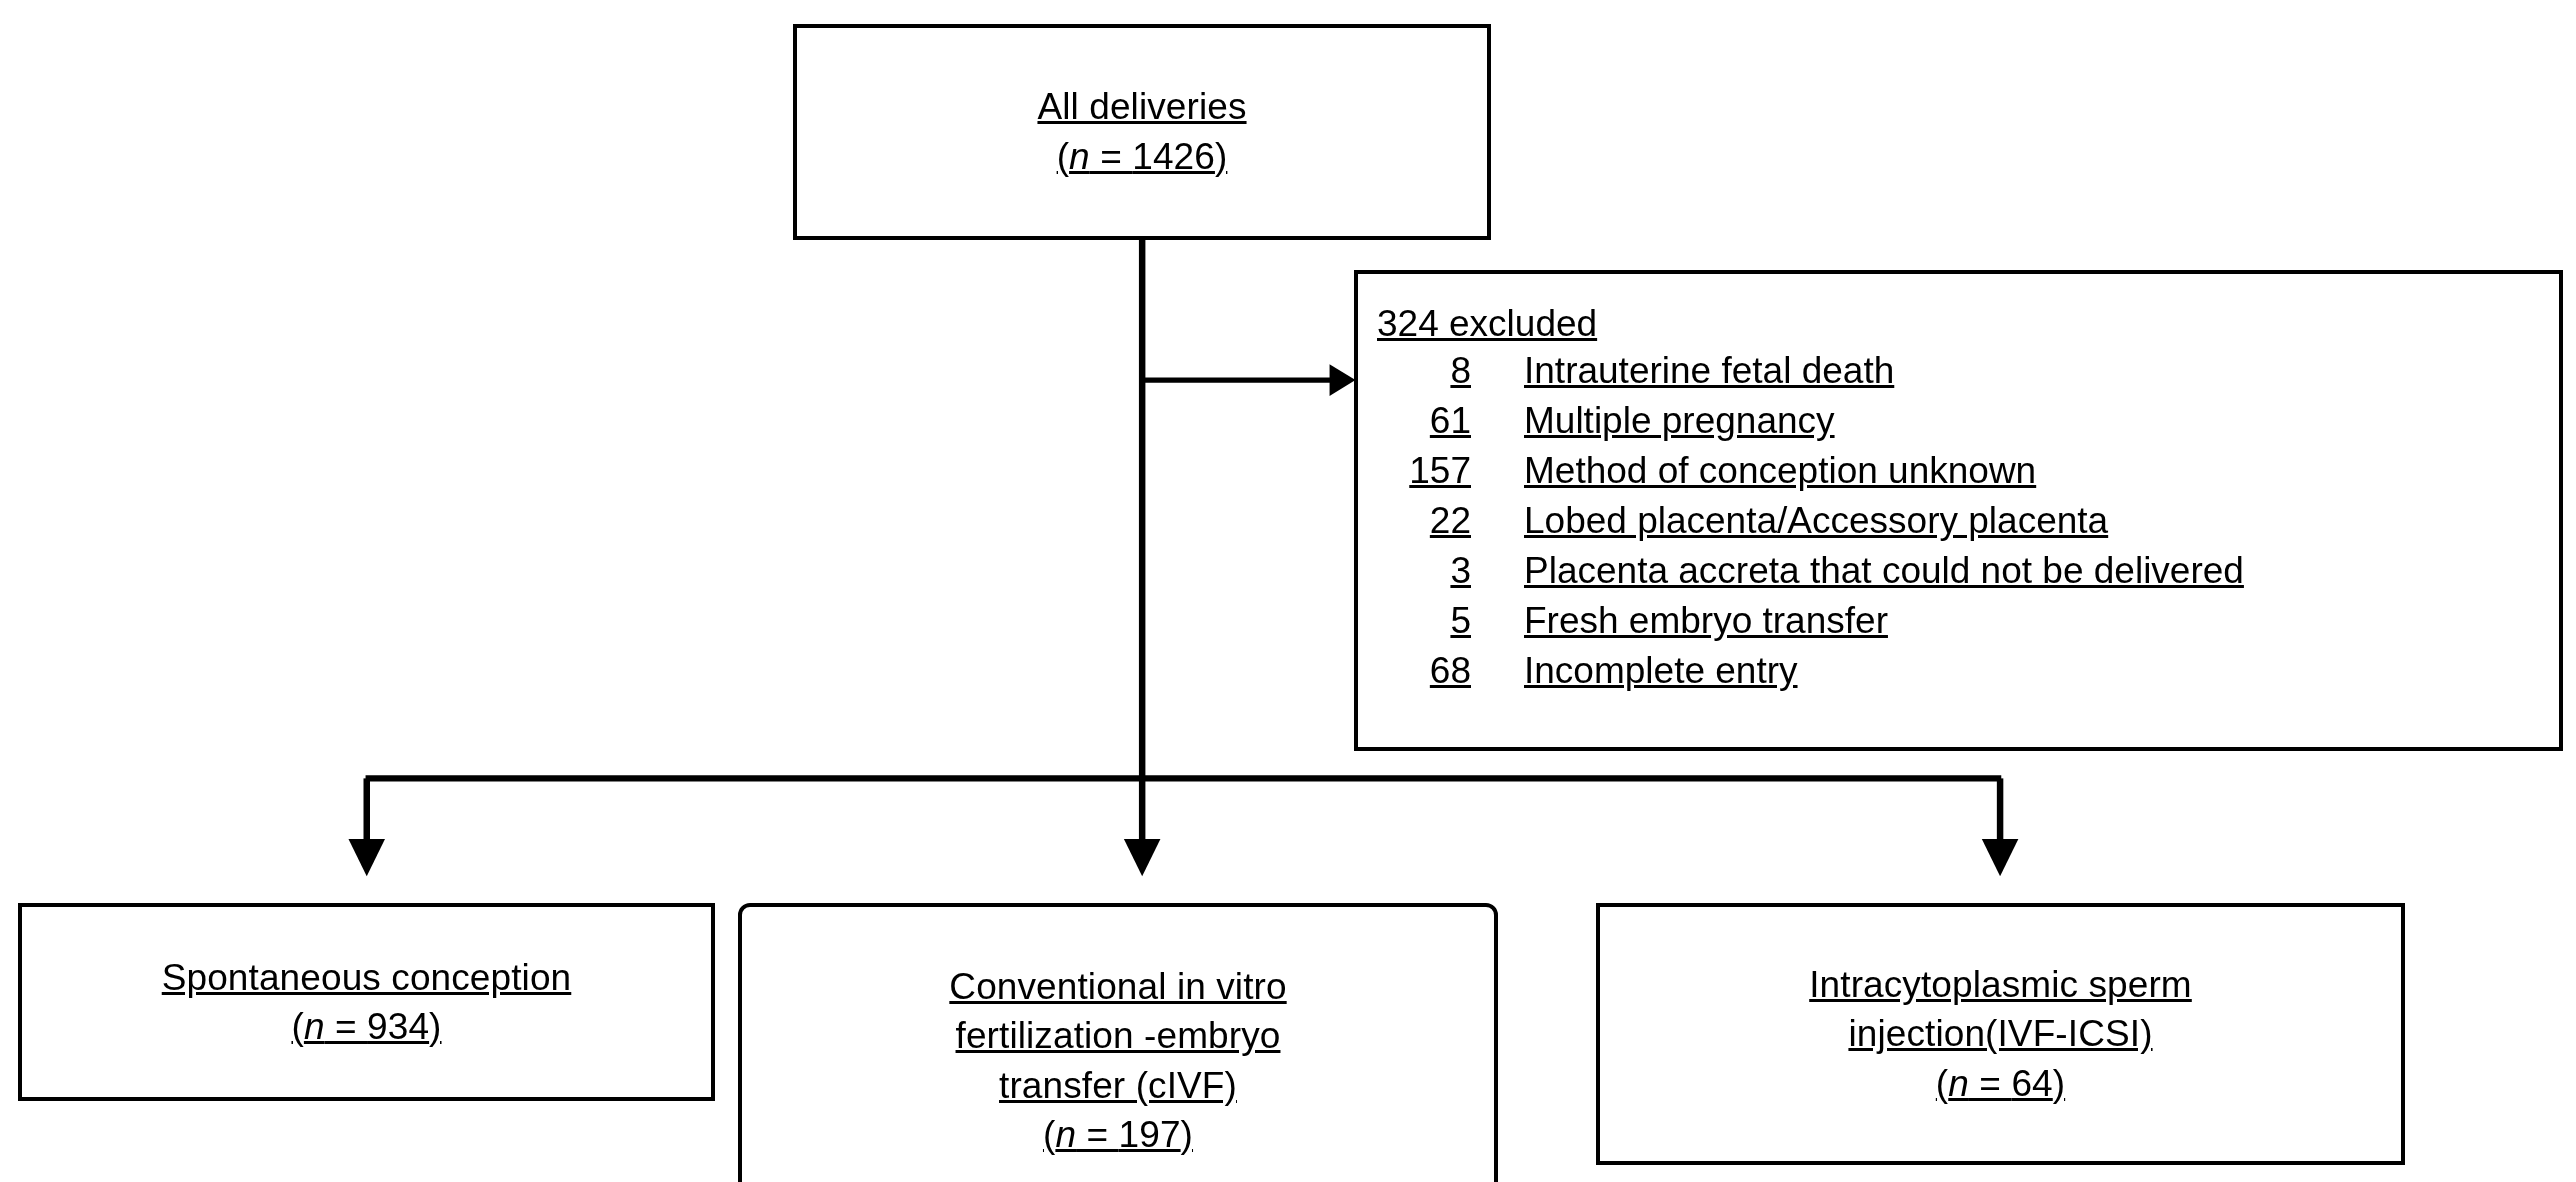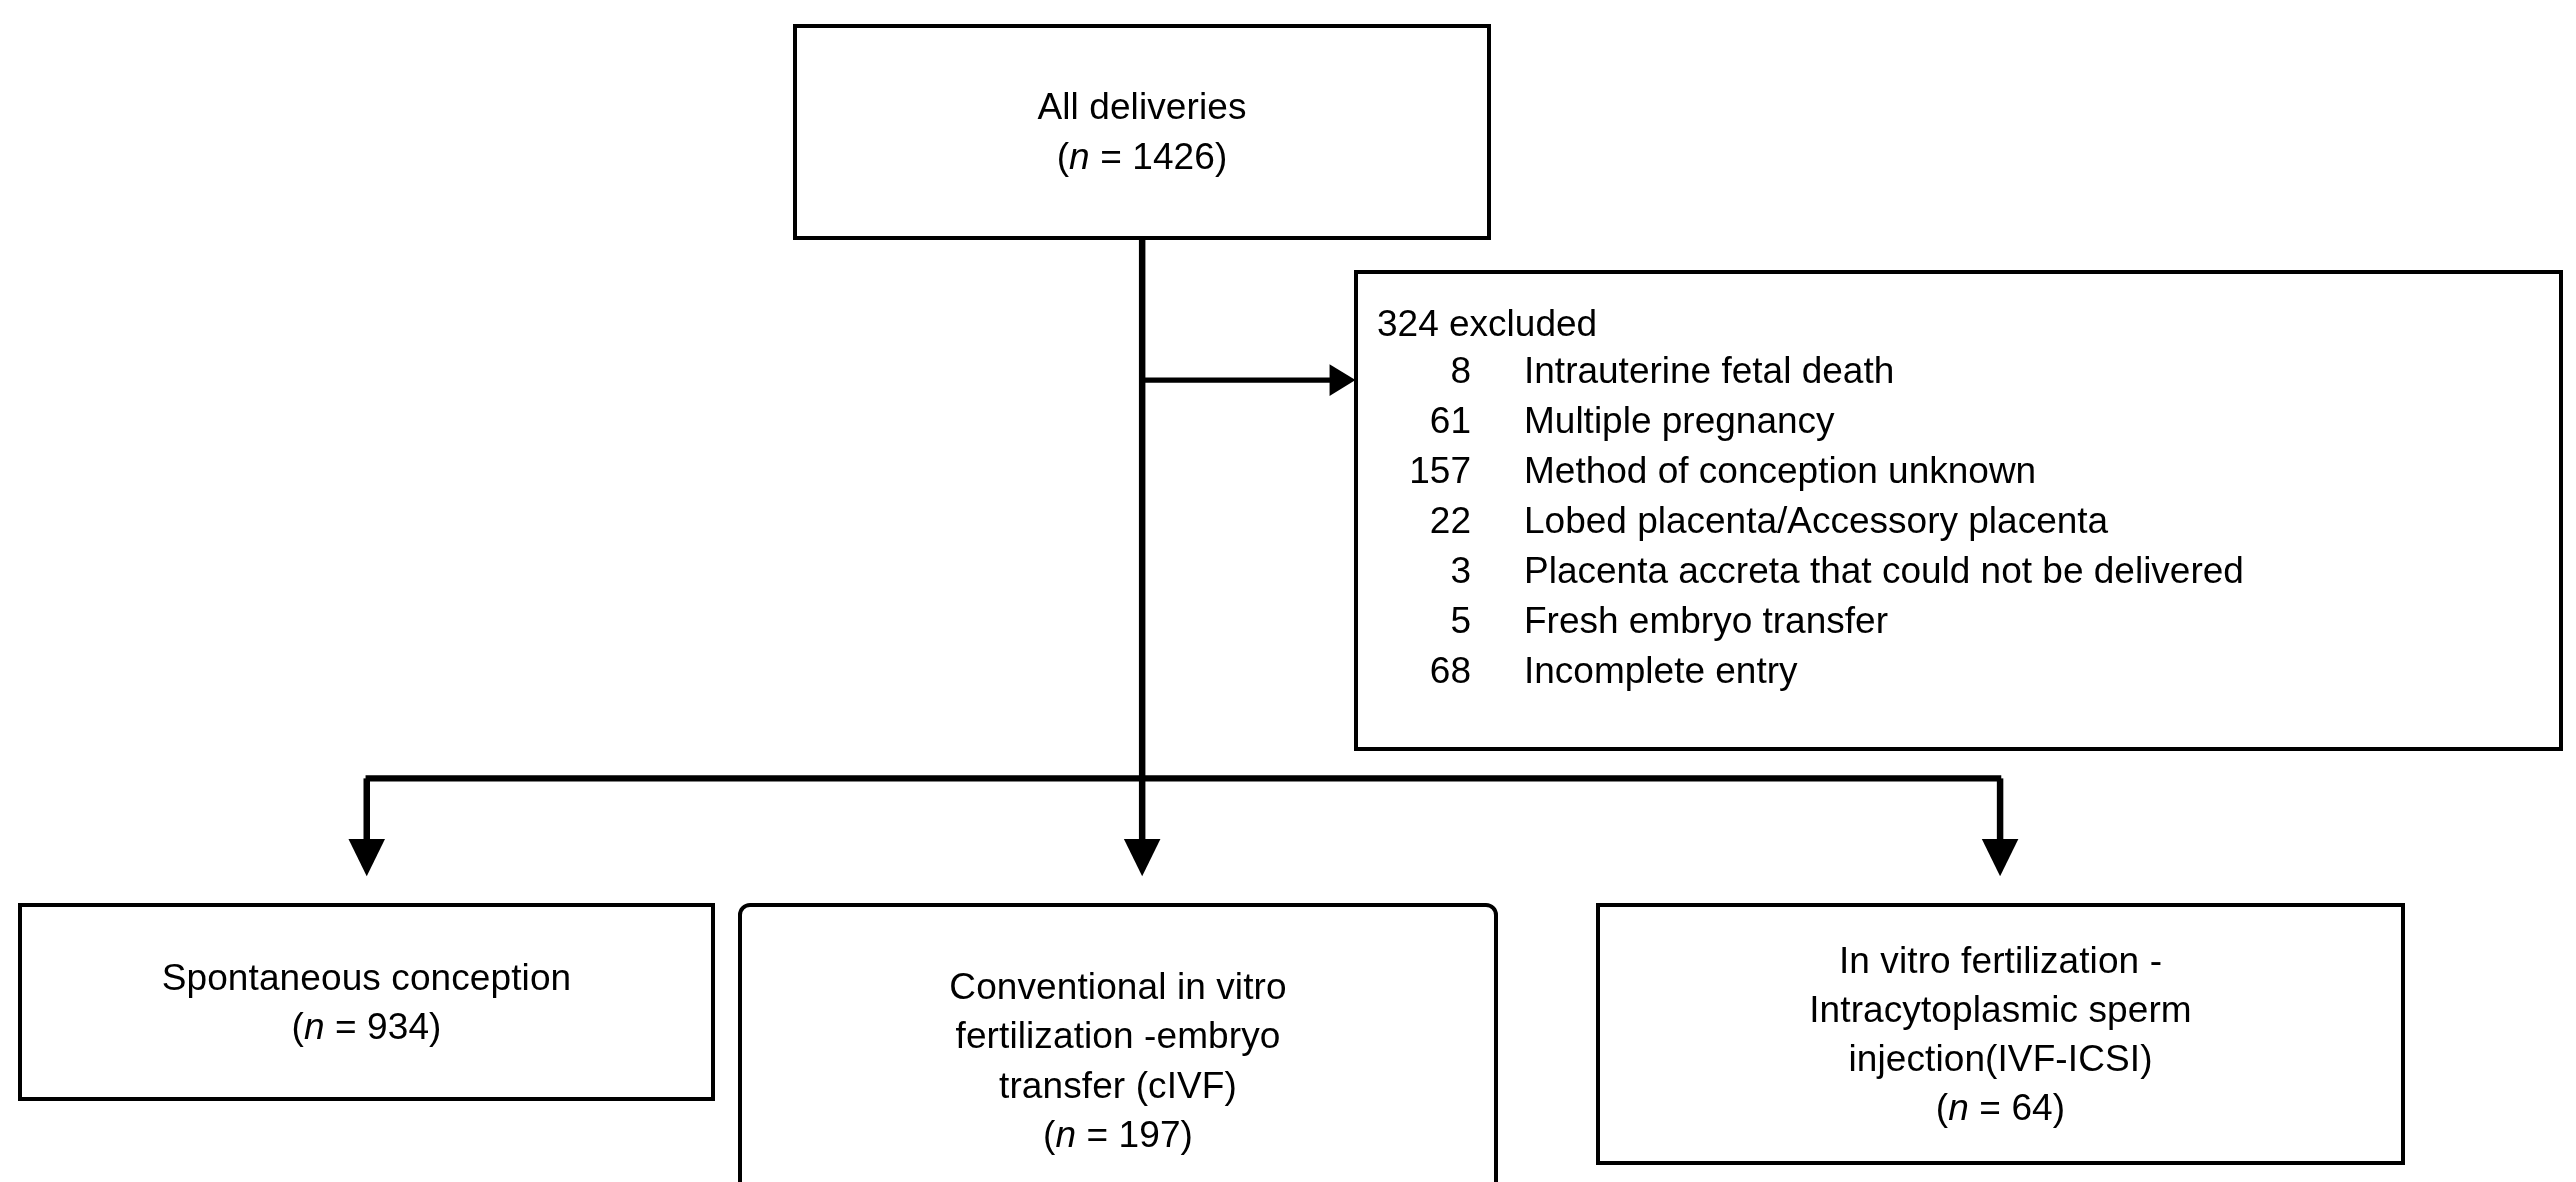--- a/index.html
+++ b/index.html
@@ -26,20 +26,21 @@
   }
 
   .node-box {
     position: absolute;
     box-sizing: border-box;
     border: 4.1px solid #000000;
     background: #ffffff;
     display: flex;
     flex-direction: column;
     justify-content: center;
+    text-decoration: underline;
   }
 
   .node-line {
     font-size: 37px;
     line-height: 1.33;
     white-space: nowrap;
     text-align: center;
     letter-spacing: 0.1px;
   }
 
@@ -186,20 +187,19 @@
   </div>
 
   <div class="node-box" id="box-civf">
     <div class="node-line">Conventional in vitro</div>
     <div class="node-line">fertilization -embryo</div>
     <div class="node-line">transfer (cIVF)</div>
     <div class="node-line"><span>(</span><span class="n-italic">n</span><span> = </span><span>197</span><span>)</span></div>
   </div>
 
   <div class="node-box" id="box-ivf-icsi">
-    <div class="node-line">In vitro fertilization -</div>
     <div class="node-line">Intracytoplasmic sperm</div>
     <div class="node-line">injection(IVF-ICSI)</div>
     <div class="node-line"><span>(</span><span class="n-italic">n</span><span> = </span><span>64</span><span>)</span></div>
   </div>
 
 </div>
 
 
 </body></html>

